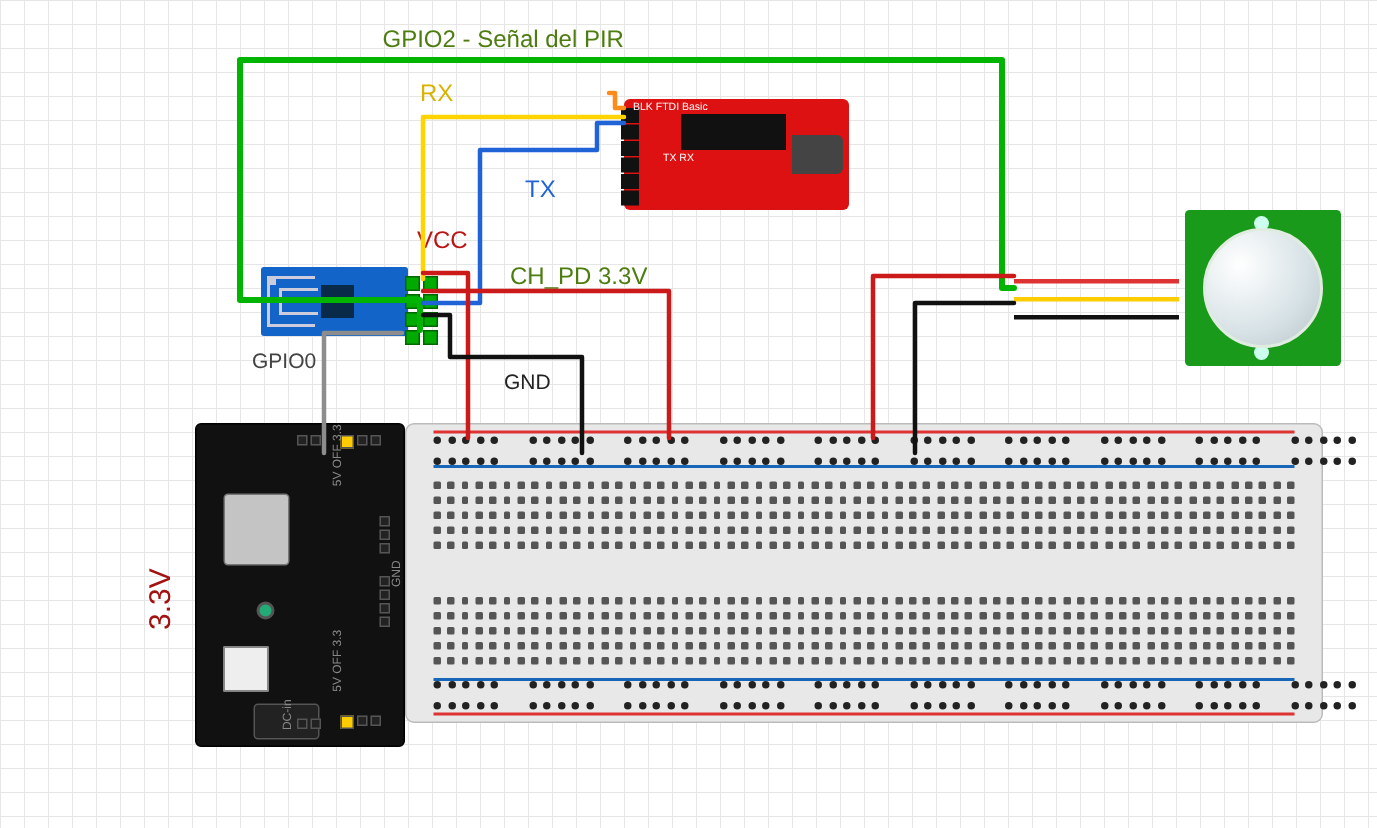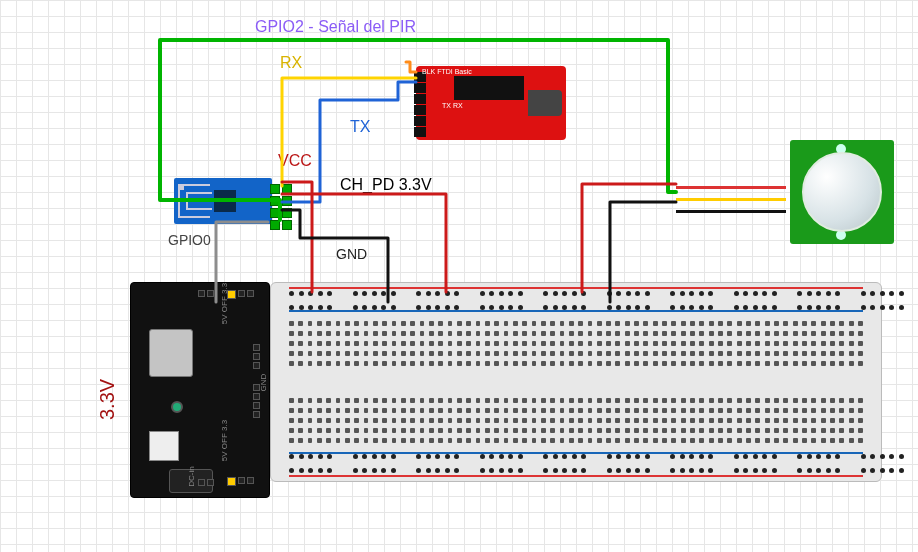--- a/index.html
+++ b/index.html
@@ -1103,25 +1103,25 @@
   <div class="sc s1"></div>
       <div class="sc s2"></div>
 </div>
 <div class="pir-dome"></div>
 <div class="pir-hdr">
   <span class="r"></span>
       <span class="y"></span>
       <span class="k"></span>
 </div>
 
-<div class="label" style="left:255px;top:18px;color:#8b5cf6">GPIO2 - Señal del PIR</div>
+<div class="label" style="left:255px;top:18px;color:#4d7c0f">GPIO2 - Señal del PIR</div>
 <div class="label" style="left:280px;top:54px;color:#d9b300">RX</div>
 <div class="label" style="left:350px;top:118px;color:#1f63d6">TX</div>
 <div class="label" style="left:278px;top:152px;color:#bb1616">VCC</div>
-<div class="label" style="left:340px;top:176px;color:#000000">CH_PD 3.3V</div>
+<div class="label" style="left:340px;top:176px;color:#4d7c0f">CH_PD 3.3V</div>
 <div class="label" style="left:168px;top:232px;color:#444;font-size:14px">GPIO0</div>
 <div class="label" style="left:336px;top:246px;color:#222;font-size:14px">GND</div>
 <div class="volt">3.3V</div>
 
 <svg class="wires">
 
   <path class="w sw4" stroke="#00b400" d="M280 220 L280 200 L160 200 L160 40 L668 40 L668 192 L676 192"></path>
 
   <path class="w sw3" stroke="#ffd400" d="M282 186 L282 78 L416 78"></path>
 

